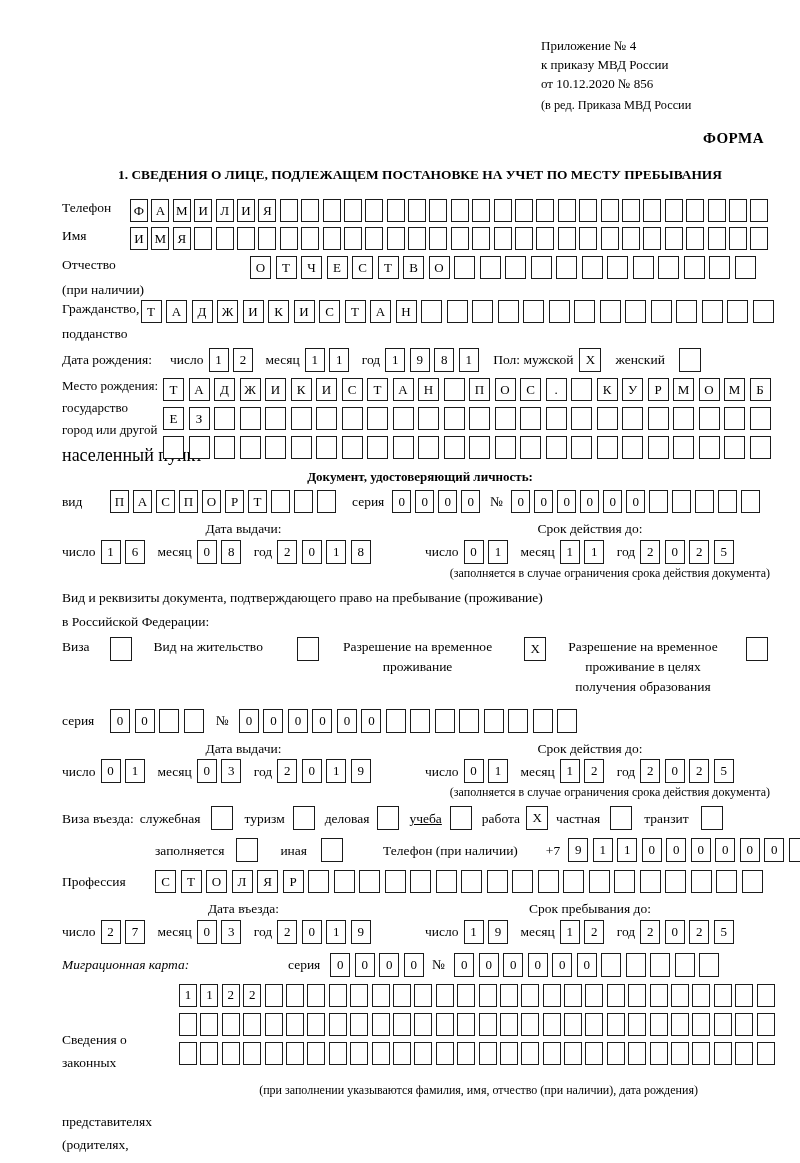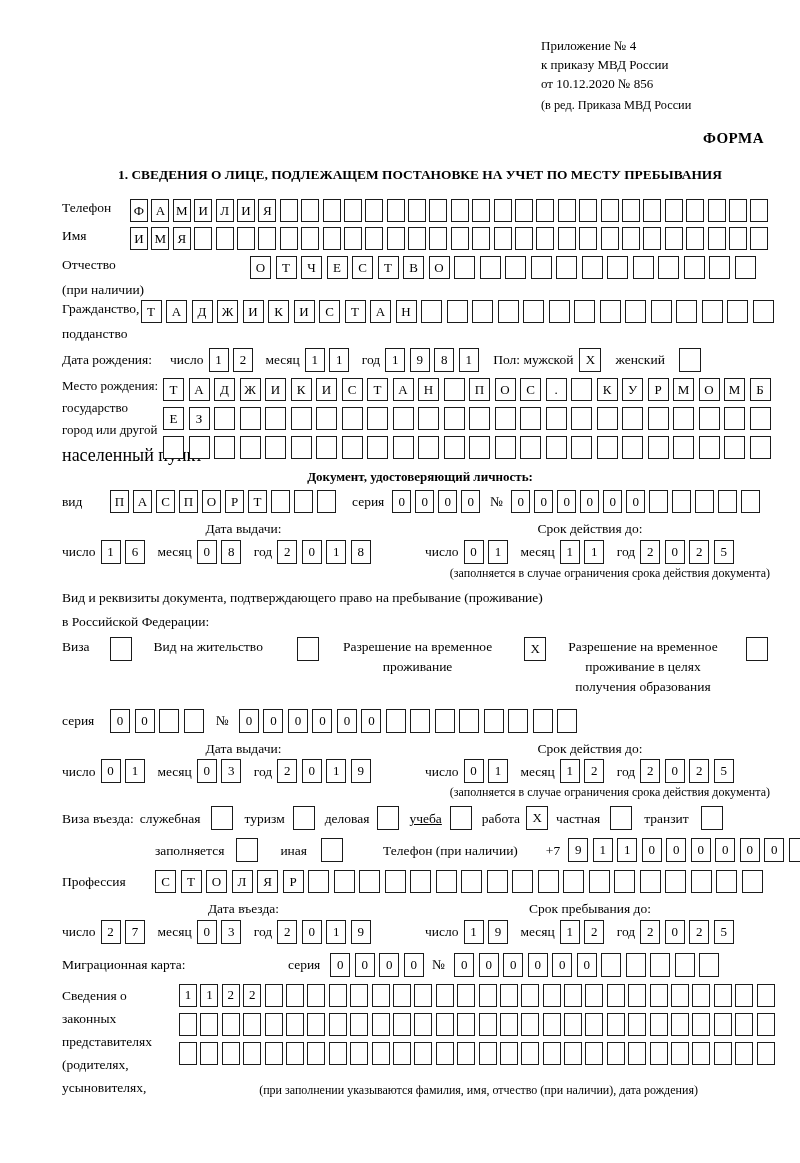--- a/index.html
+++ b/index.html
@@ -667,21 +667,21 @@
       <span class="boxes dt">
           <span class="box">2</span>
           <span class="box">0</span>
           <span class="box">2</span>
           <span class="box">5</span>
         </span>
     </span>
   </div>
 
   <div class="crow" style="margin-top:9px;">
-    <span class="lbl" style="width:168px;">Миграционная карта:</span>
+    <span class="lbl" style="width:168px;font-style:italic;">Миграционная карта:</span>
     <span class="lbl" style="margin:0 10px 0 58px;">серия</span>
     <span class="boxes dt">
         <span class="box">0</span>
         <span class="box">0</span>
         <span class="box">0</span>
         <span class="box">0</span>
       </span>
     <span class="lbl" style="margin:0 9px 0 4px;">№</span>
     <span class="boxes dt">
         <span class="box">0</span>
@@ -693,23 +693,23 @@
         <span class="box"></span>
         <span class="box"></span>
         <span class="box"></span>
         <span class="box"></span>
         <span class="box"></span>
       </span>
   </div>
 
   <div class="frow" style="margin-top:7px;">
     <span class="lblcol" style="width:123px;">
-      <span class="lbl" style="line-height:23px;">Сведения о</span>
+      <span class="lbl" style="line-height:23px;margin-top:44px;">Сведения о</span>
       <span class="lbl" style="line-height:23px;">законных</span>
-      <span class="lbl" style="line-height:23px;">представителях</span>
+      <span class="lbl" style="line-height:23px;margin-top:36px;">представителях</span>
       <span class="lbl" style="line-height:23px;">(родителях,</span>
       <span class="lbl" style="line-height:23px;">усыновителях,</span>
 
     </span>
     <span style="display:flex; flex-direction:column;">
       <span class="boxstack">
         <span class="boxes">
             <span class="box">1</span>
             <span class="box">1</span>
             <span class="box">2</span>

